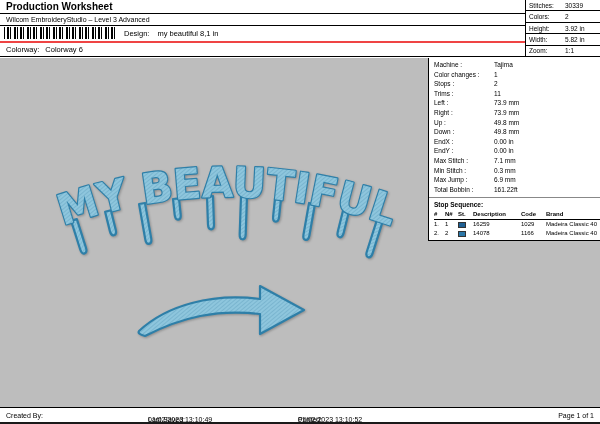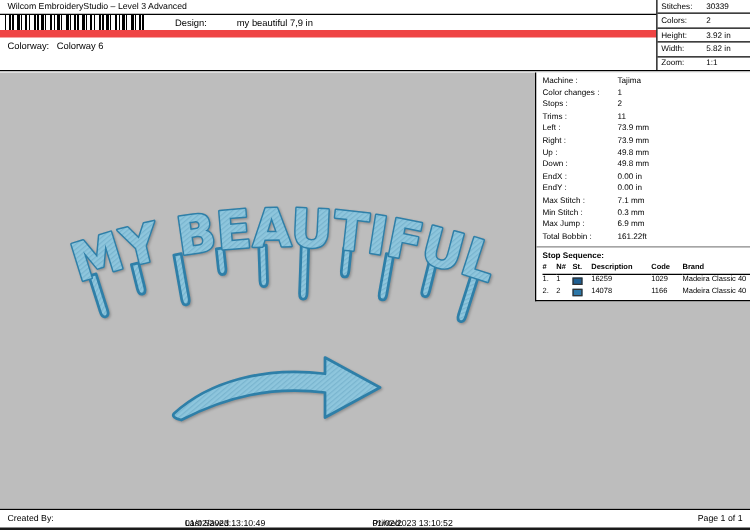--- a/index.html
+++ b/index.html
@@ -12,21 +12,21 @@
     overflow: hidden;
   }
   .page { position: absolute; inset: 0; outline: 1px solid #c9c9c9; }
 
   
   .header { display: flex; height: 57px; border-bottom: 1px solid #000; background: #fff; }
   .header-left { flex: 1; display: flex; flex-direction: column; }
   .row { display: flex; align-items: center; padding-left: 6px; }
   .title-row { height: 14px; border-bottom: 1px solid #000; font-size: 10px; font-weight: bold; }
   .subtitle-row { height: 12px; border-bottom: 1px solid #000; font-size: 7px; }
-  .design-row { height: 18px; border-bottom: 6px solid #ef4444; font-size: 7.5px; gap: 24px; }
+  .design-row { height: 18px; border-bottom: 2px solid #ef4444; font-size: 7.5px; gap: 8px; }
   .colorway-row { height: 13px; font-size: 7.5px; gap: 6px; }
   .barcode {
     width: 112px; height: 12px; margin-left: -2px;
     background: repeating-linear-gradient(90deg,
       #000 0 1px, #fff 1px 3px, #000 3px 5px, #fff 5px 6px,
       #000 6px 7px, #fff 7px 10px, #000 10px 12px, #fff 12px 13px);
   }
   .lbl { white-space: nowrap; }
 
   .summary-box { width: 75px; border-left: 1px solid #000; display: flex; flex-direction: column; }
@@ -70,27 +70,30 @@
   .f-printed { left: 298px; }
   .f-page { right: 6px; }
 </style>
 </head>
 <body>
 
 <div class="page">
 
   <div class="header">
     <div class="header-left">
+      <div class="row title-row">
+        <span>Production Worksheet</span>
+      </div>
       <div class="row subtitle-row">
         <span>Wilcom EmbroideryStudio – Level 3 Advanced</span>
       </div>
       <div class="row design-row">
         <div class="barcode"></div>
         <span class="lbl">Design:</span>
-        <span>my beautiful 7,9 in</span>
+        <span>my beautiful 8,1 in</span>
       </div>
       <div class="row colorway-row">
         <span class="lbl">Colorway:</span>
         <span>Colorway 6</span>
       </div>
     </div>
 
     <div class="summary-box">
       <div class="srow">
         <span class="slabel">Stitches:</span>

